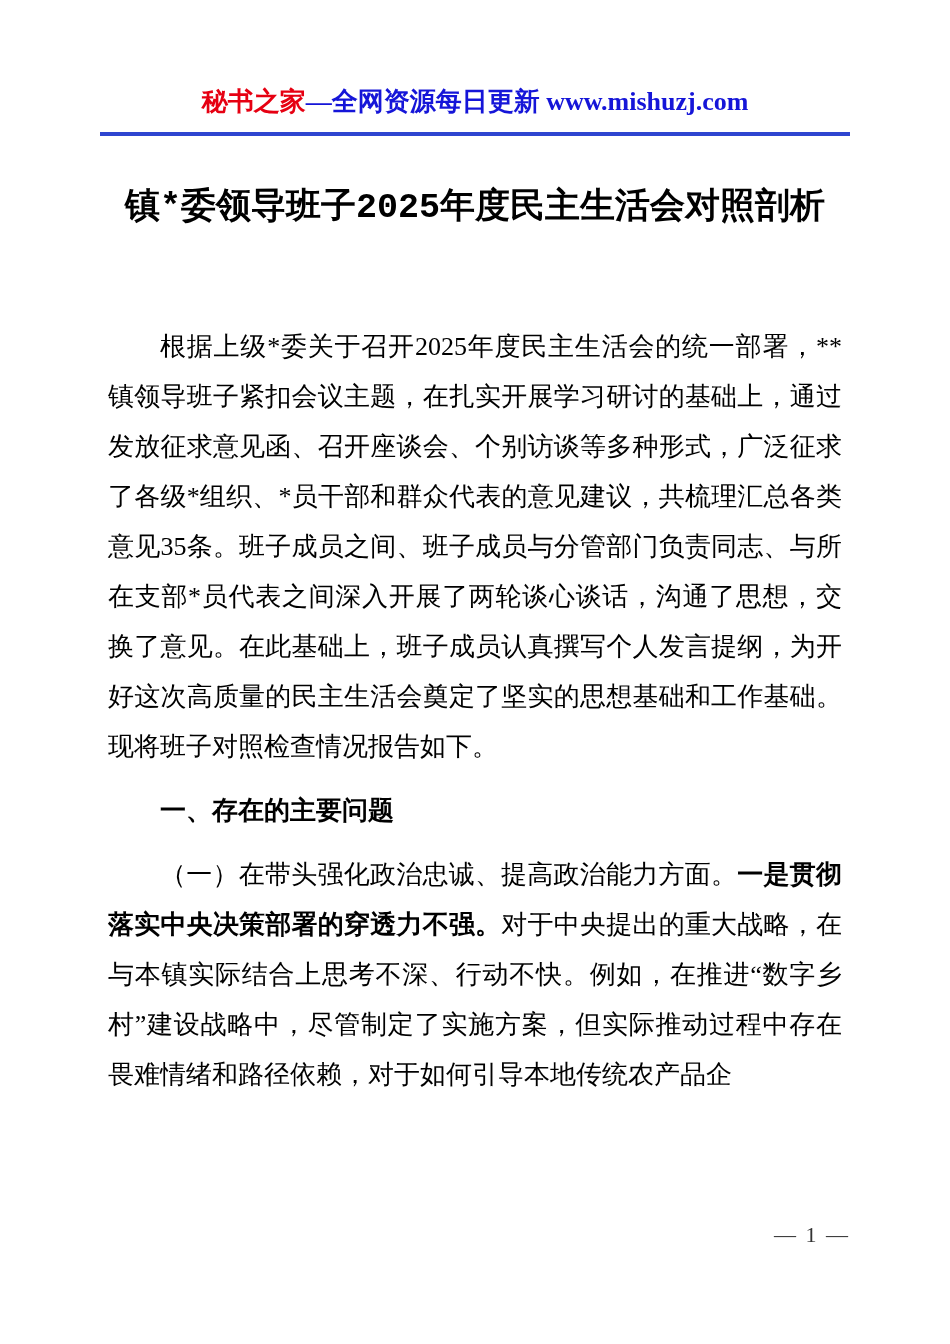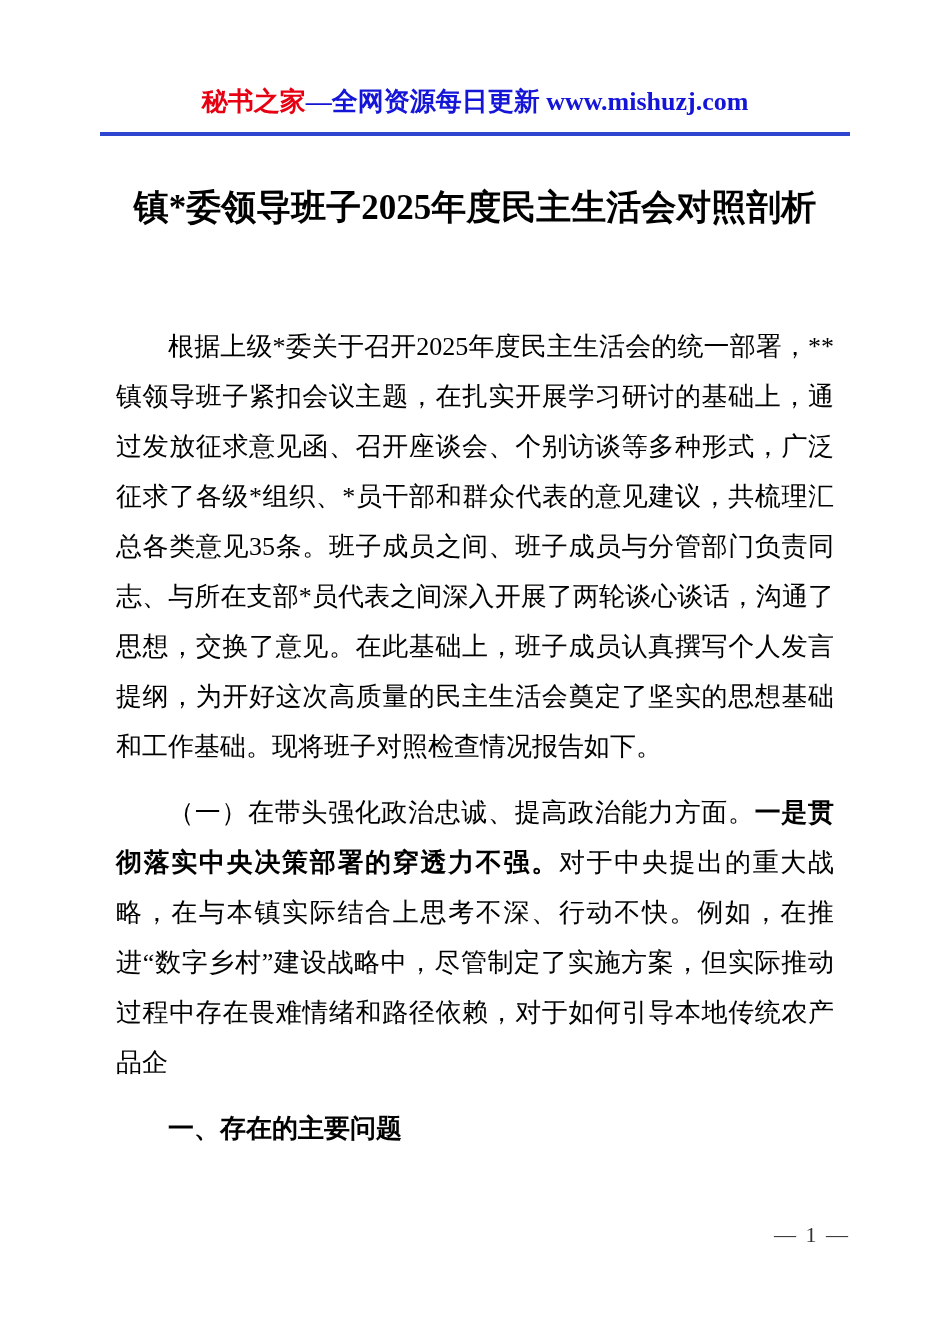--- a/index.html
+++ b/index.html
@@ -33,29 +33,29 @@
     border-bottom: 4px solid #2e45d0;
     margin-top: 13px;
   }
   .doc-title {
     margin: 46px 0 0 0;
     text-align: center;
     font-size: 35px;
     font-weight: 700;
     line-height: 52px;
   }
-  .title-line { display: block; }
+  .title-line { display: block; font-family: Liberation Mono, monospace; }
   .doc-body {
     margin-top: 88px;
     font-size: 26px;
     line-height: 50px;
     text-align: justify;
   }
   .para {
-    margin: 16px;
+    margin: 8px;
     text-indent: 2em;
   }
   .para + .para { margin-top: 14px; }
   .section-heading { font-weight: 700; margin-top: 16px; }
   .bold { font-weight: 700; }
   .page-number {
     position: absolute;
     top: 1222px;
     right: 100px;
     font-size: 22px;
@@ -75,23 +75,23 @@
   <div class="header-rule"></div>
 
   <h1 class="doc-title">
     <span class="title-line">镇*委领导班子2025年度民主生活会对照剖析</span>
   </h1>
 
   <div class="doc-body">
 
     <p class="para">根据上级*委关于召开2025年度民主生活会的统一部署，**镇领导班子紧扣会议主题，在扎实开展学习研讨的基础上，通过发放征求意见函、召开座谈会、个别访谈等多种形式，广泛征求了各级*组织、*员干部和群众代表的意见建议，共梳理汇总各类意见35条。班子成员之间、班子成员与分管部门负责同志、与所在支部*员代表之间深入开展了两轮谈心谈话，沟通了思想，交换了意见。在此基础上，班子成员认真撰写个人发言提纲，为开好这次高质量的民主生活会奠定了坚实的思想基础和工作基础。现将班子对照检查情况报告如下。</p>
 
+    <p class="para section-heading">一、存在的主要问题</p>
+
     <p class="para">
       <span>（一）在带头强化政治忠诚、提高政治能力方面。</span><span class="bold">一是贯彻落实中央决策部署的穿透力不强。</span><span>对于中央提出的重大战略，在与本镇实际结合上思考不深、行动不快。例如，在推进“数字乡村”建设战略中，尽管制定了实施方案，但实际推动过程中存在畏难情绪和路径依赖，对于如何引导本地传统农产品企</span>
     </p>
-
-    <p class="para section-heading">一、存在的主要问题</p>
 
   </div>
 
   <div class="page-number">— 1 —</div>
 
 </div>
 
 </body></html>

